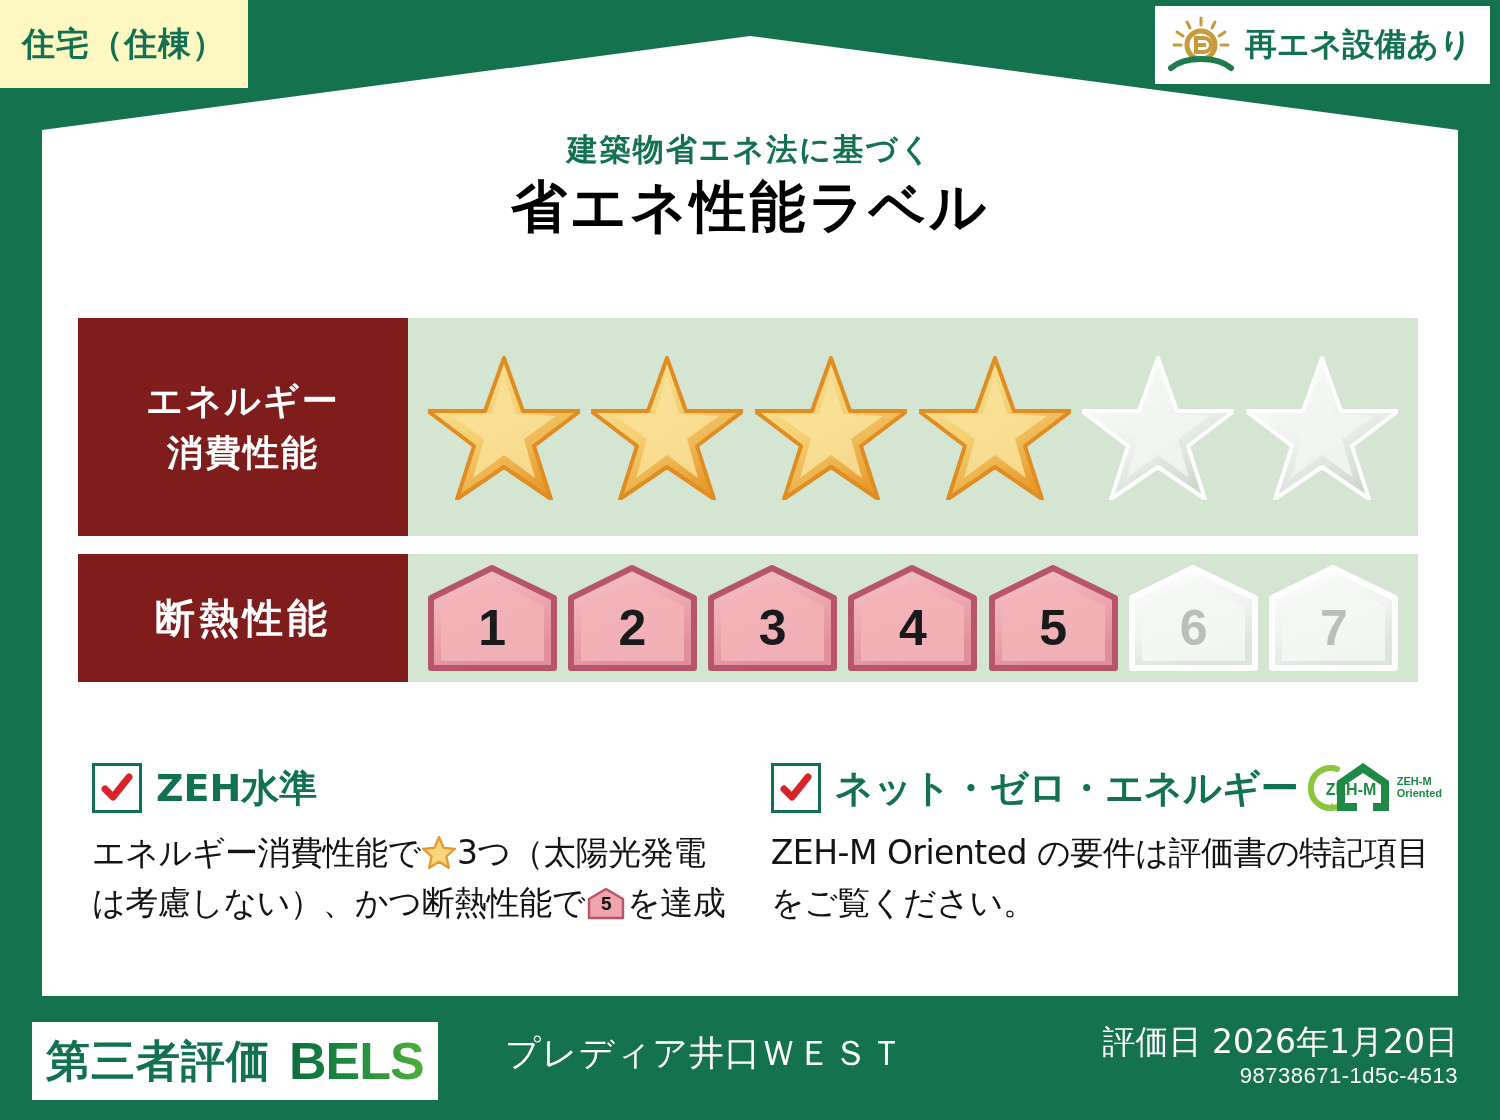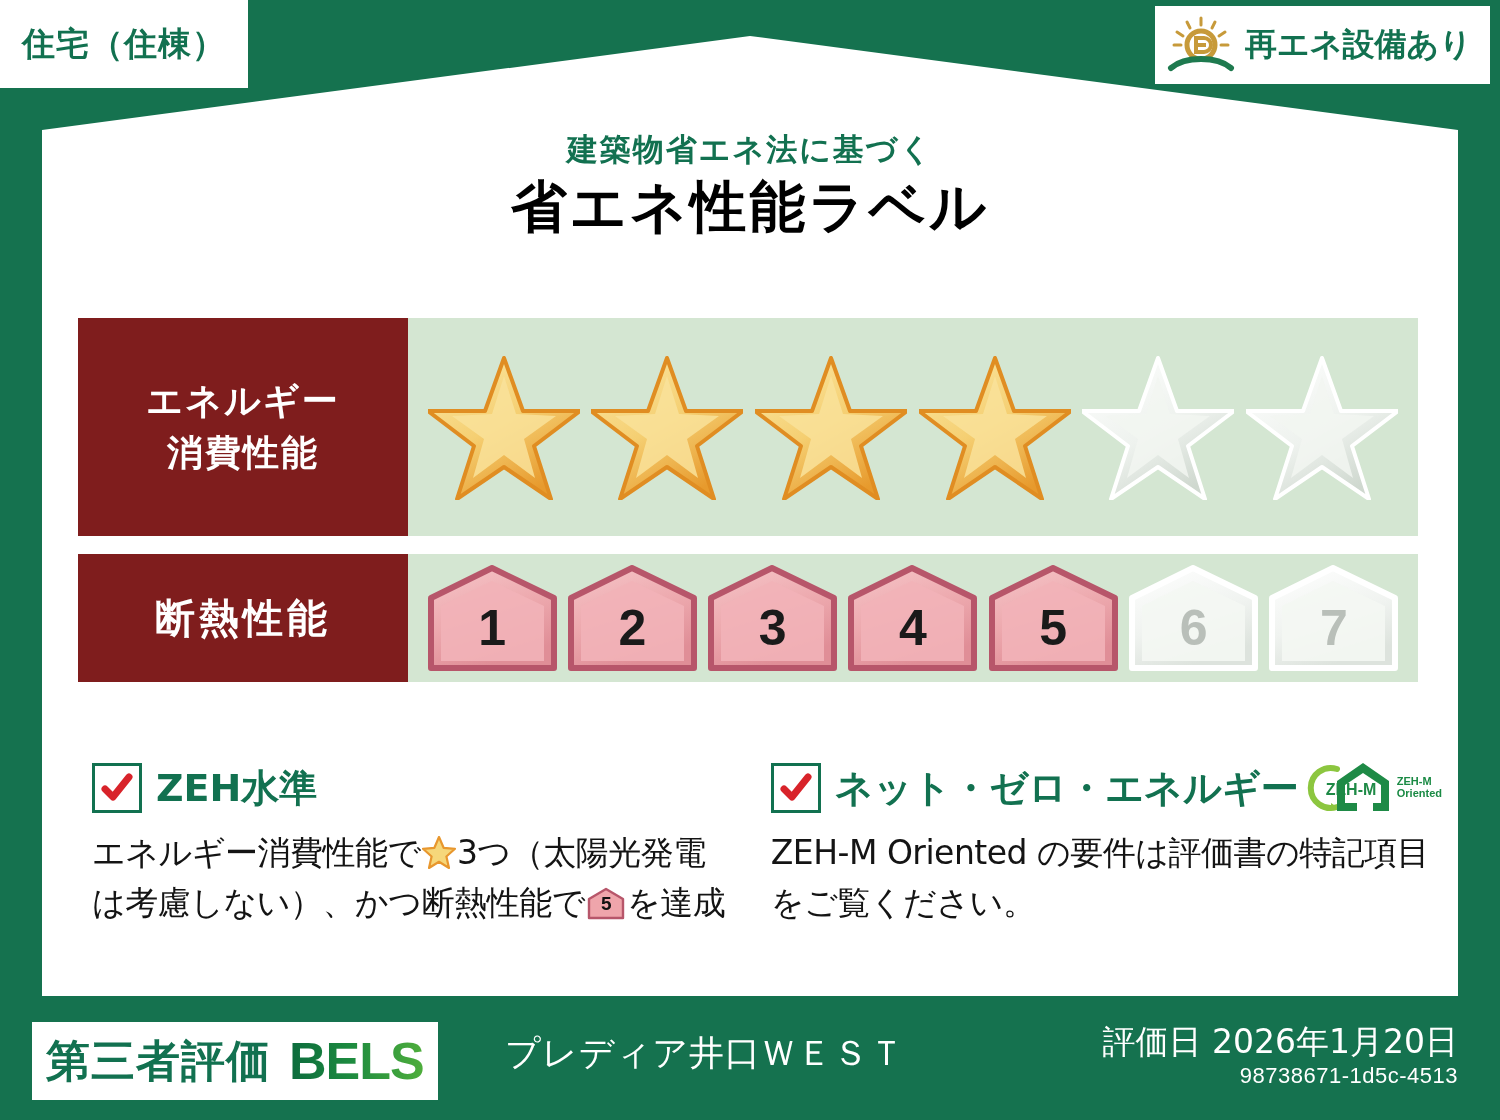--- a/index.html
+++ b/index.html
@@ -12,21 +12,21 @@
   }
   
   #house-body{
     position:absolute;left:0;top:0;width:1500px;height:1120px;
     z-index:1;pointer-events:none;
   }
   
   .badge-tl{
     position:absolute;left:0;top:0;
     width:248px;height:88px;
-    background:#ffffff;
+    background:#fef9c3;
     display:flex;align-items:center;justify-content:center;
     z-index:6;
   }
   .badge-tl span{
     color:#127150;font-size:33px;font-weight:bold;letter-spacing:1px;
     font-family:"DejaVu Sans","Liberation Sans",sans-serif;
   }
   
   .badge-tr{
     position:absolute;right:10px;top:6px;

